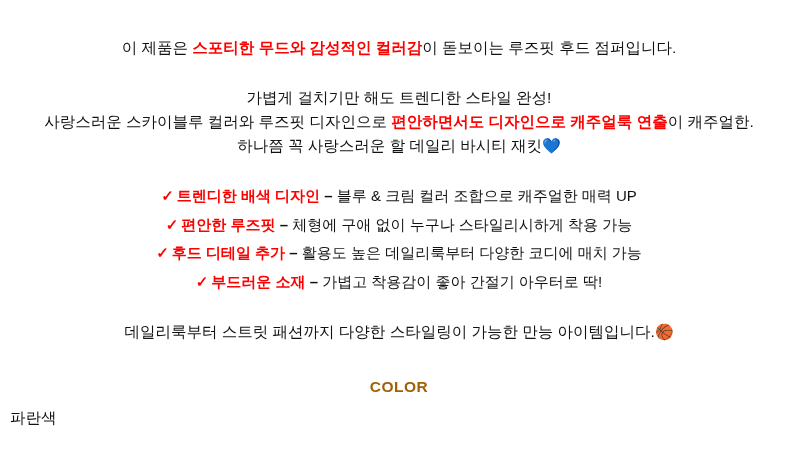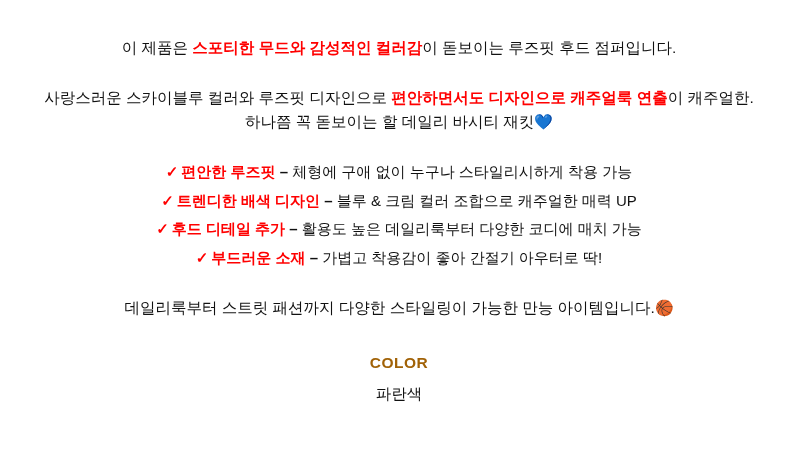--- a/index.html
+++ b/index.html
@@ -68,54 +68,55 @@
     vertical-align: baseline;
   }
   .color-title {
     text-align: center;
     font-size: 15.5px;
     font-weight: bold;
     color: #a16207;
     letter-spacing: 0.5px;
   }
   .color-value {
-    text-align: center;
+    text-align: left;
     font-size: 15.5px;
     color: #111111;
     margin-top: 12px;
   }
 </style>
 </head>
 <body>
 
 <div class="page">
 
   <div class="line blk-1">
     <span>이 제품은 </span><span class="red bold">스포티한 무드와 감성적인 컬러감</span><span>이 돋보이는 루즈핏 후드 점퍼입니다.</span>
   </div>
 
   <div class="gap-a"></div>
 
+  <div class="line">가볍게 걸치기만 해도 트렌디한 스타일 완성!</div>
 
   <div class="line">
     <span>사랑스러운 스카이블루 컬러와 루즈핏 디자인으로 </span><span class="red bold">편안하면서도 디자인으로 캐주얼룩 연출</span><span>이 캐주얼한.</span>
   </div>
 
   <div class="line">
-    <span>하나쯤 꼭 돋보이는 할 데일리 바시티 재킷</span><span class="emoji">💙</span>
+    <span>하나쯤 꼭 사랑스러운 할 데일리 바시티 재킷</span><span class="emoji">💙</span>
   </div>
 
   <div class="gap-b"></div>
 
   <div class="bullet-line">
-    <span class="check">✓</span><span class="bhead">편안한 루즈핏</span><span class="bdash"> – </span><span class="btail">체형에 구애 없이 누구나 스타일리시하게 착용 가능</span>
+    <span class="check">✓</span><span class="bhead">트렌디한 배색 디자인</span><span class="bdash"> – </span><span class="btail">블루 &amp; 크림 컬러 조합으로 캐주얼한 매력 UP</span>
   </div>
 
   <div class="bullet-line">
-    <span class="check">✓</span><span class="bhead">트렌디한 배색 디자인</span><span class="bdash"> – </span><span class="btail">블루 &amp; 크림 컬러 조합으로 캐주얼한 매력 UP</span>
+    <span class="check">✓</span><span class="bhead">편안한 루즈핏</span><span class="bdash"> – </span><span class="btail">체형에 구애 없이 누구나 스타일리시하게 착용 가능</span>
   </div>
 
   <div class="bullet-line">
     <span class="check">✓</span><span class="bhead">후드 디테일 추가</span><span class="bdash"> – </span><span class="btail">활용도 높은 데일리룩부터 다양한 코디에 매치 가능</span>
   </div>
 
   <div class="bullet-line">
     <span class="check">✓</span><span class="bhead">부드러운 소재</span><span class="bdash"> – </span><span class="btail">가볍고 착용감이 좋아 간절기 아우터로 딱!</span>
   </div>
 

